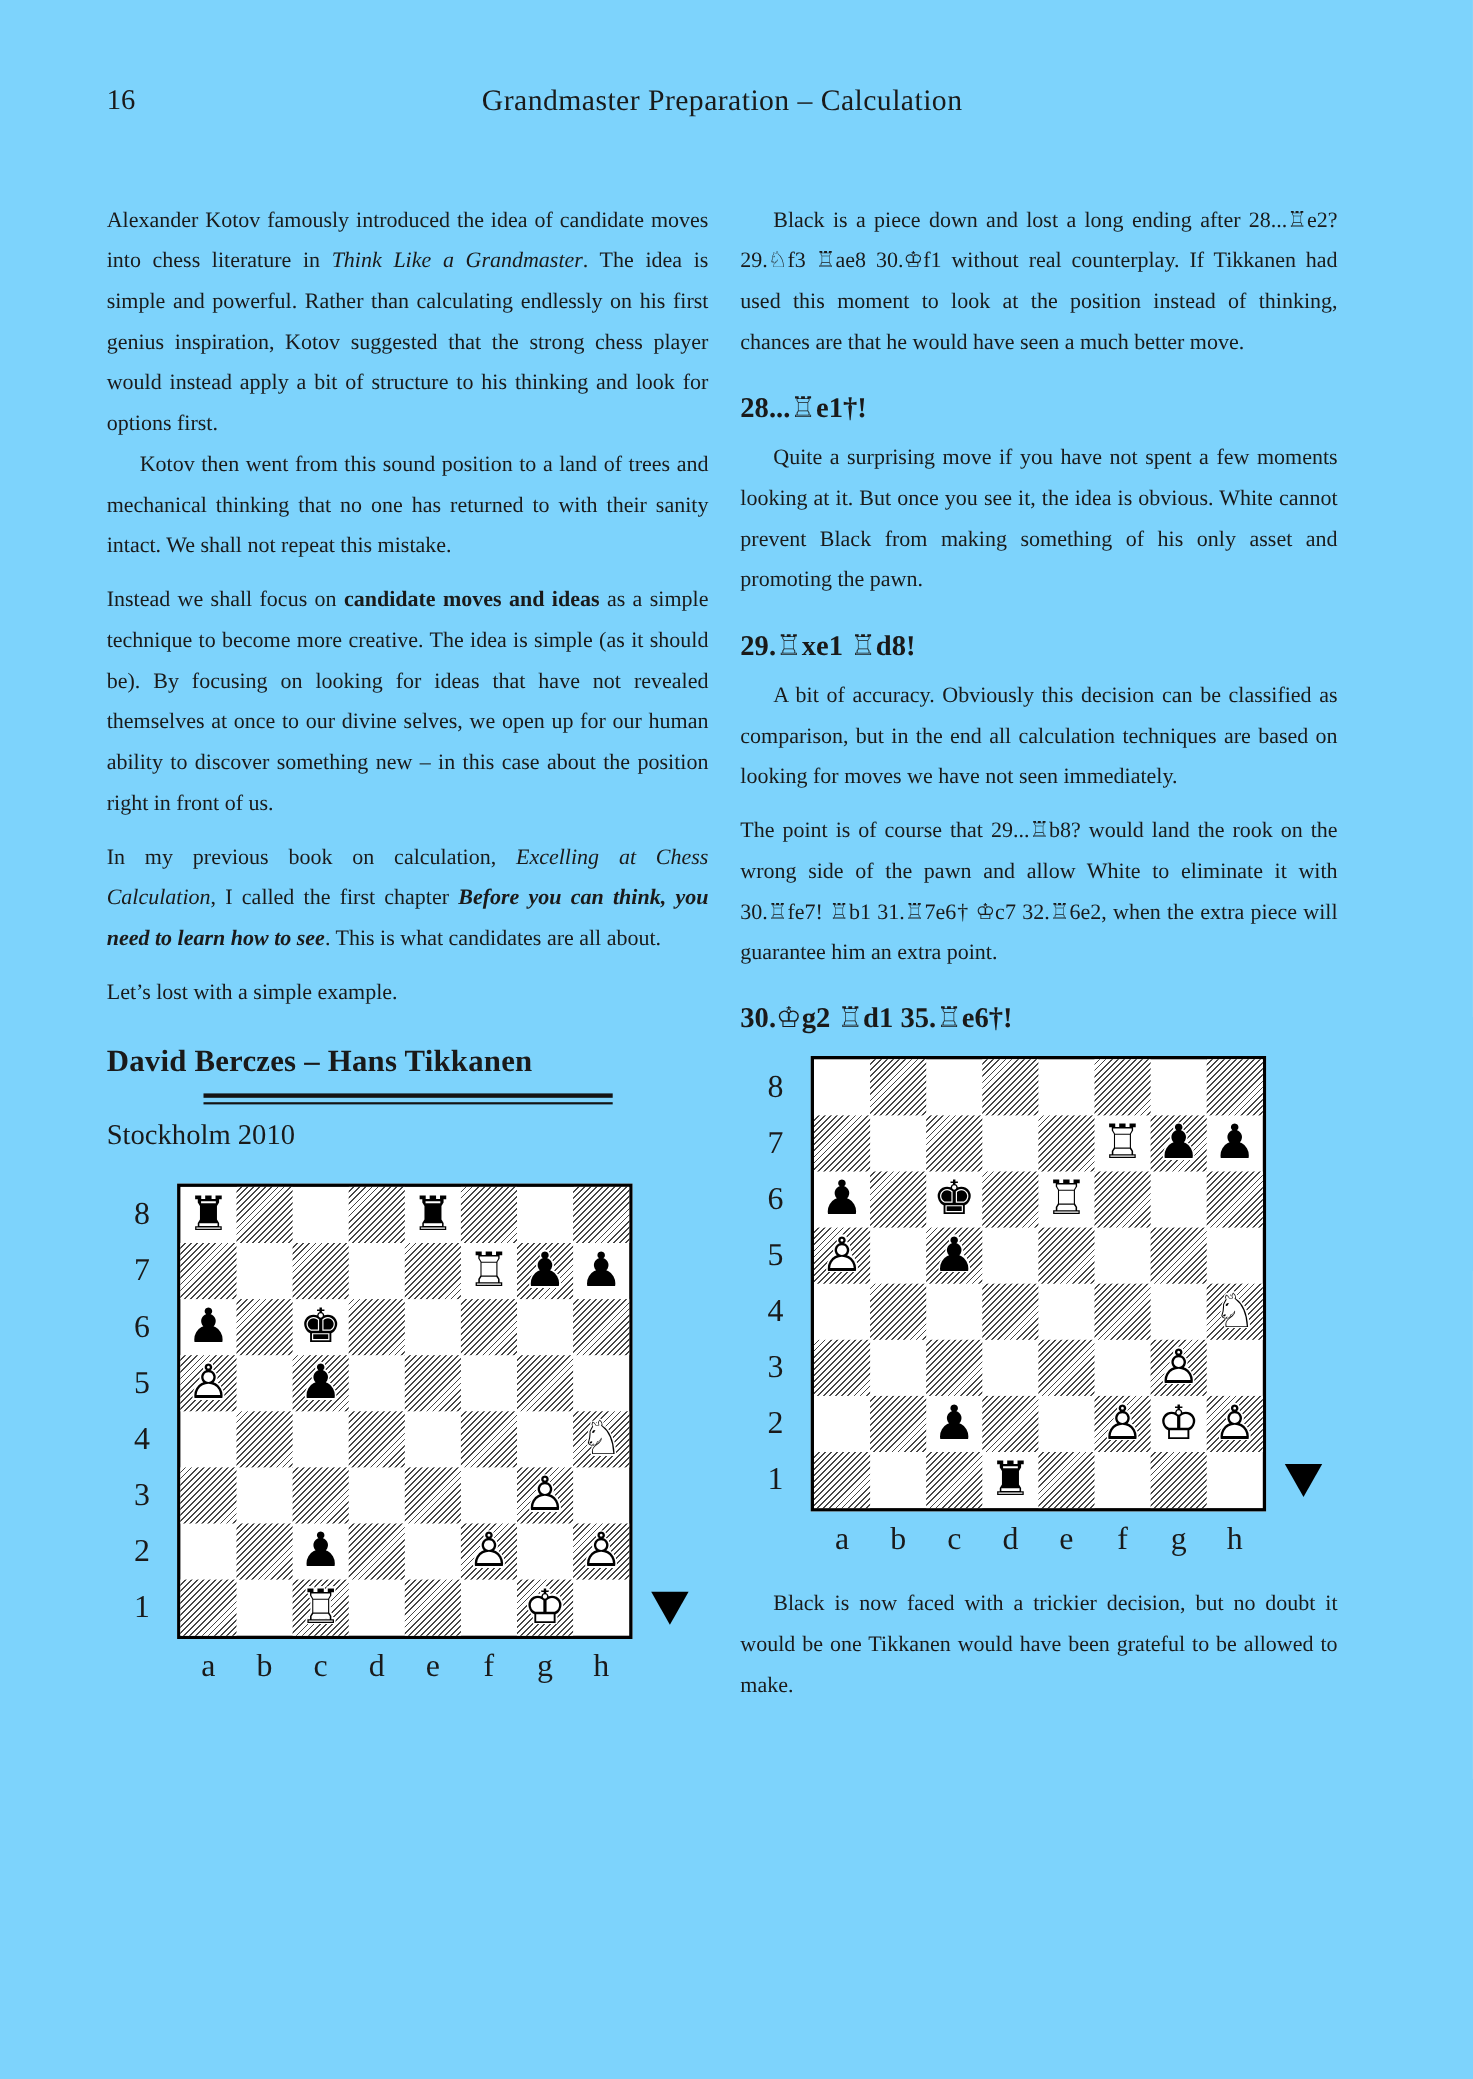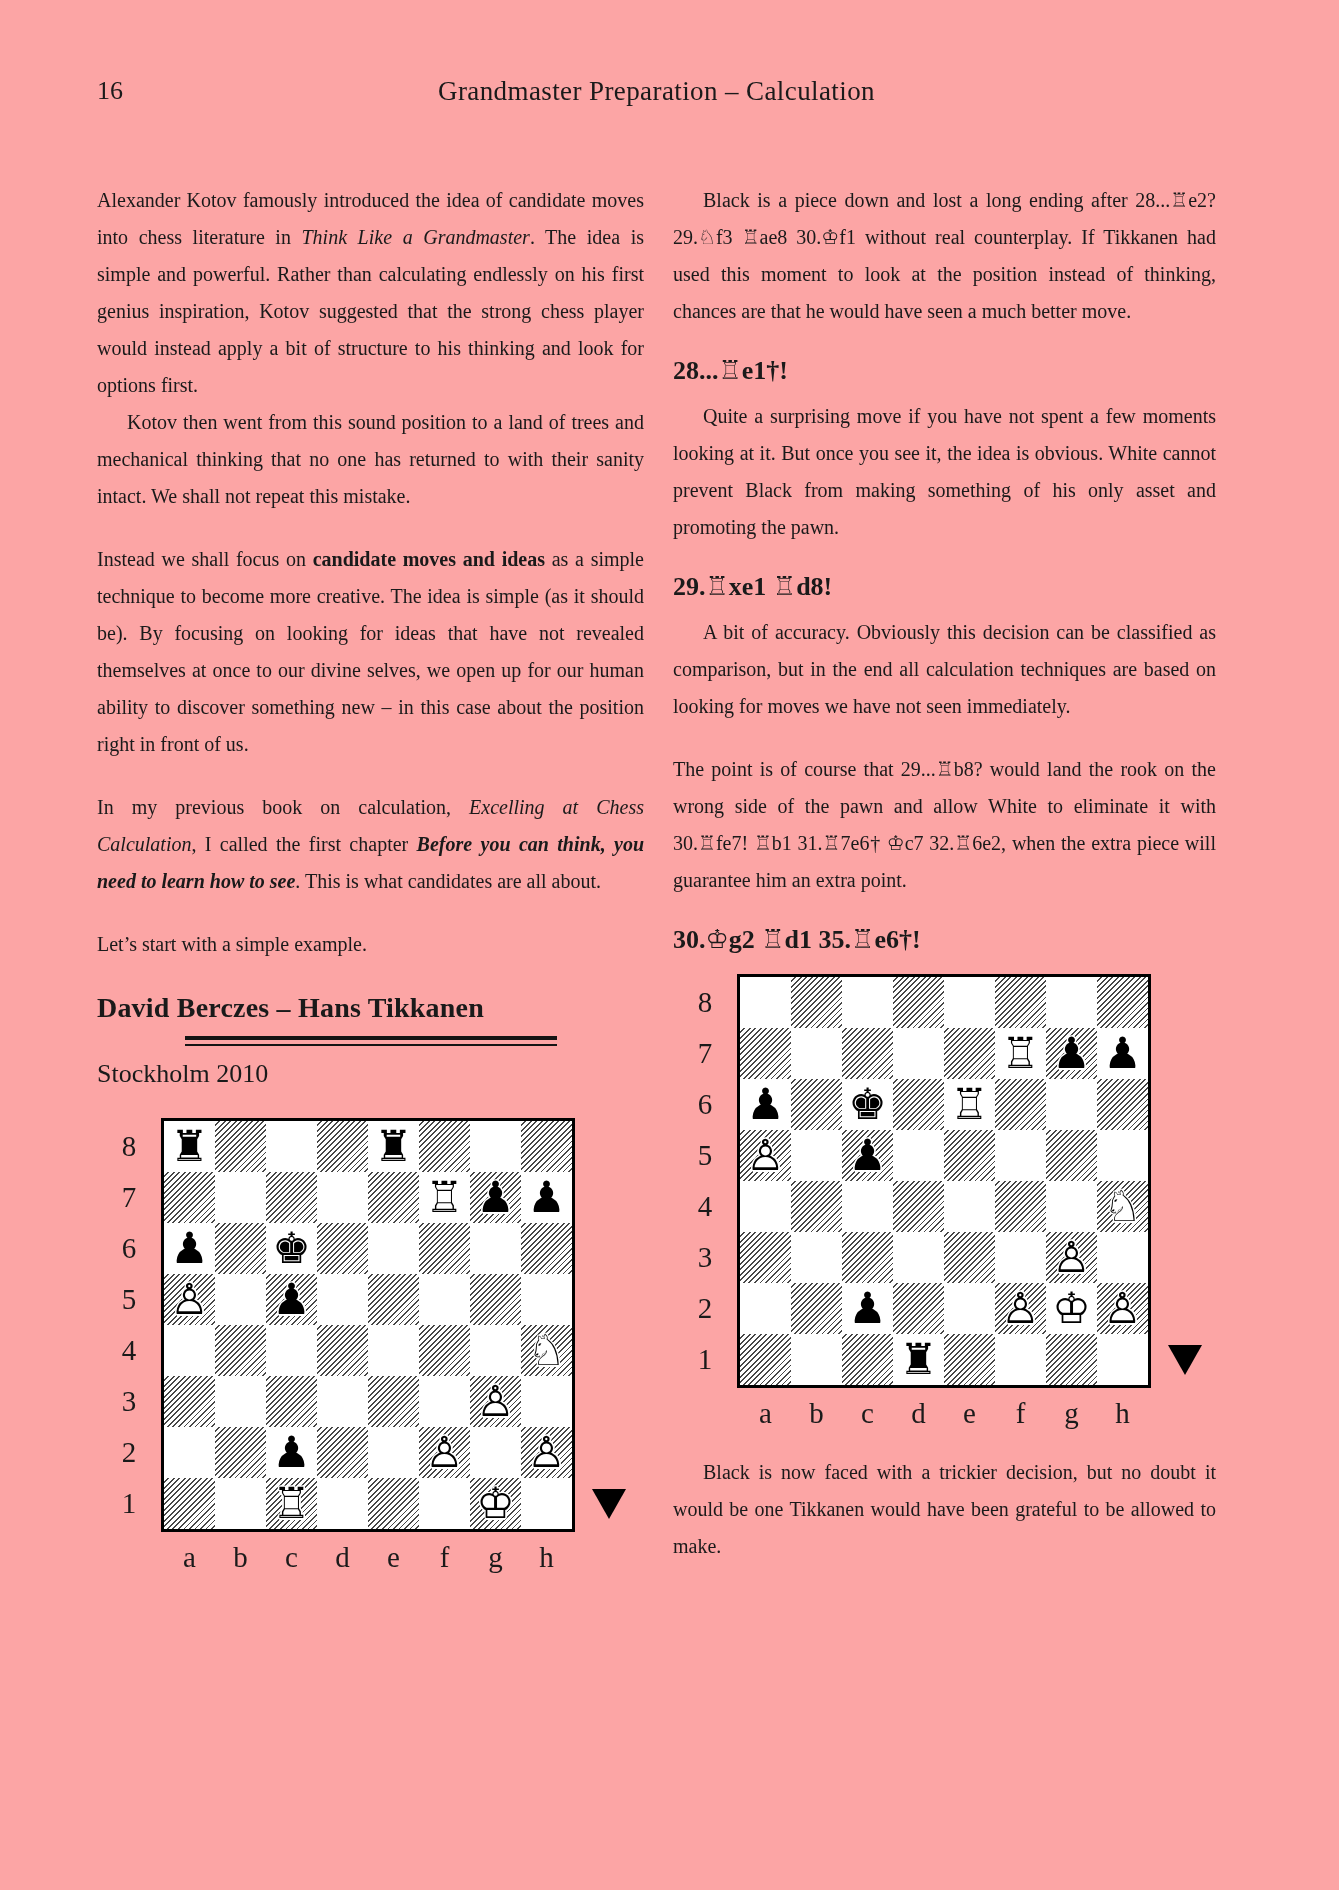--- a/index.html
+++ b/index.html
@@ -1,40 +1,40 @@
 <!DOCTYPE html>
 <html><head>
 <meta charset="utf-8">
 <style>
   html,body{margin:0;padding:0;background:#e8e8e8;}
   .page{
     position:relative;
     width:1339px;height:1890px;
-    background:#fca5a5;
+    background:#7dd3fc;
     color:#1a1a1a;
     font-family:"Liberation Serif","DejaVu Serif","DejaVu Sans",serif;
     overflow:hidden;
   }
   .page-num{
     position:absolute;left:97px;top:74px;
     font-size:26px;line-height:34px;
   }
   .header-title{
     position:absolute;left:97px;top:74px;width:1119px;
     text-align:center;font-size:27px;line-height:34px;letter-spacing:0.4px;
   }
   .col{position:absolute;top:182px;}
   .col-left{left:97px;width:547px;}
   .col-right{left:673px;width:543px;}
   .body-para{
     margin:0;font-size:20px;line-height:37px;
     text-align:justify;text-justify:inter-word;
   }
   .body-para.indent{text-indent:30px;}
-  .body-para.space-before{margin-top:26px;}
+  .body-para.space-before{margin-top:12px;}
   .seg-i{font-style:italic;}
   .seg-b{font-weight:bold;}
   .seg-bi{font-weight:bold;font-style:italic;}
   .move-heading{
     margin:22px 0 9px 0;font-size:26px;line-height:37px;font-weight:bold;
   }
   .game-header{margin-top:28px;text-align:left;}
   .game-players{font-size:28px;line-height:34px;font-weight:bold;letter-spacing:0.2px;}
   .game-rule{
     width:372px;margin:11px auto 12px auto;height:4px;
@@ -79,21 +79,21 @@
 <body>
 
 <div class="page">
   <div class="page-num">16</div>
   <div class="header-title">Grandmaster Preparation – Calculation</div>
   <div class="col col-left" id="col-left">
       <p class="body-para"><span>Alexander Kotov famously introduced the idea of candidate moves into chess literature in </span><span class="seg-i">Think Like a Grandmaster</span><span>. The idea is simple and powerful. Rather than calculating endlessly on his first genius inspiration, Kotov suggested that the strong chess player would instead apply a bit of structure to his thinking and look for options first.</span></p>
       <p class="body-para indent"><span>Kotov then went from this sound position to a land of trees and mechanical thinking that no one has returned to with their sanity intact. We shall not repeat this mistake.</span></p>
       <p class="body-para space-before"><span>Instead we shall focus on </span><span class="seg-b">candidate moves and ideas</span><span> as a simple technique to become more creative. The idea is simple (as it should be). By focusing on looking for ideas that have not revealed themselves at once to our divine selves, we open up for our human ability to discover something new – in this case about the position right in front of us.</span></p>
       <p class="body-para space-before"><span>In my previous book on calculation, </span><span class="seg-i">Excelling at Chess Calculation</span><span>, I called the first chapter </span><span class="seg-bi">Before you can think, you need to learn how to see</span><span>. This is what candidates are all about.</span></p>
-      <p class="body-para space-before"><span>Let’s start with a simple example.</span></p>
+      <p class="body-para space-before"><span>Let’s lost with a simple example.</span></p>
       <div class="game-header">
         <div class="game-players">David Berczes – Hans Tikkanen</div>
         <div class="game-rule"></div>
         <div class="game-event">Stockholm 2010</div>
       </div>
       <div class="diagram">
         <div class="board-row">
           <div class="ranks">
             <div class="rank-label">8</div>
             <div class="rank-label">7</div>

